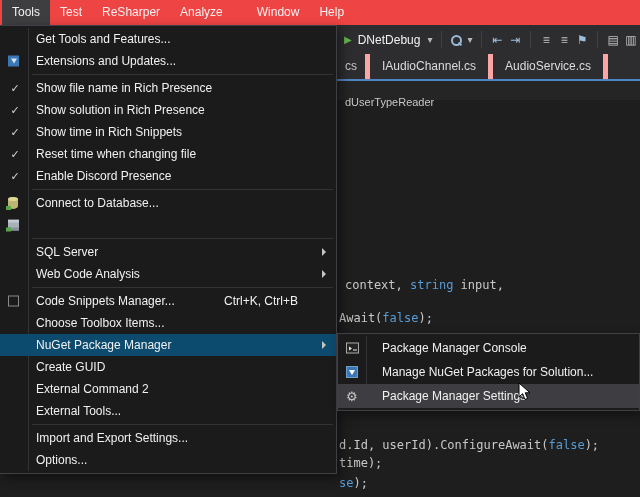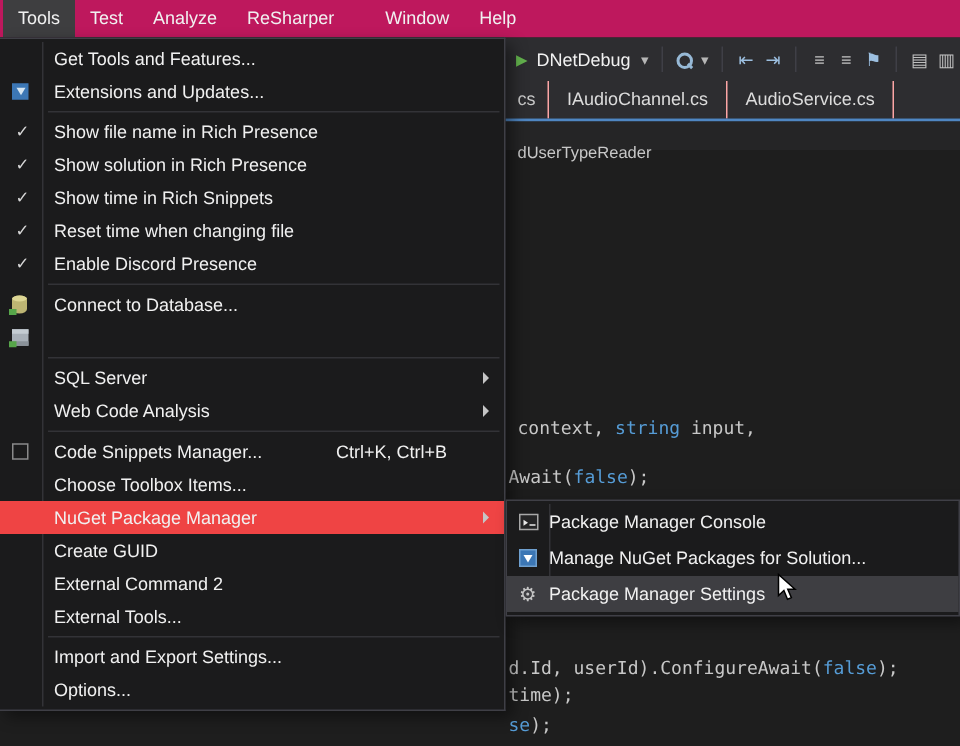--- a/index.html
+++ b/index.html
@@ -7,21 +7,21 @@
   body {
     width:640px; height:497px; position:relative; overflow:hidden;
     background:#1e1e1e;
     font-family:"Liberation Sans", sans-serif;
     -webkit-font-smoothing:antialiased;
   }
 
   
   .menubar {
     position:absolute; top:0; left:0; right:0; height:25px;
-    background:#be185d; display:flex; align-items:stretch;
+    background:#ef4444; display:flex; align-items:stretch;
     color:#f1f1f1; font-size:12px; padding-left:2px;
   }
   .menubar .mitem { padding:0 10px; line-height:25px; cursor:default; }
   .menubar .mitem.active { background:#3e3e40; }
   .menubar .gap { width:14px; }
 
   
   .toolbar {
     position:absolute; top:25px; left:0; right:0; height:29px;
     background:#2d2d30; display:flex; align-items:center;
@@ -38,21 +38,21 @@
     border:2px solid #97b9d6; border-radius:50%; }
   .icon-magnifier::after { content:""; position:absolute; left:8px; top:9px; width:4px; height:2px;
     background:#97b9d6; transform:rotate(45deg); }
 
   
   .tabstrip {
     position:absolute; top:54px; left:0; right:0; height:25px;
     background:#2d2d30; display:flex; font-size:12px; color:#dcdcdc;
     padding-left:337px;
   }
-  .tab { padding:0 12px; line-height:25px; border-right:1px solid #fca5a5; cursor:default; white-space:nowrap; }
+  .tab { padding:0 12px; line-height:25px; border-right:5px solid #fca5a5; cursor:default; white-space:nowrap; }
   .tab.frag { padding:0 8px; color:#c8c8c8; }
   .tab-underline { position:absolute; top:79px; left:0; right:0; height:2px; background:#4f86c2; }
 
   
   .navbar { position:absolute; top:81px; left:0; right:0; height:19px; background:#252526; }
   .navbar .nav-text { position:absolute; left:345px; top:12px; line-height:19px; font-size:11px; color:#c8c8c8; }
 
   
   .code {
     position:absolute; font-family:"DejaVu Sans Mono", monospace;
@@ -64,21 +64,21 @@
   .menu {
     position:absolute; top:25px; left:0; width:337px;
     background:#1b1b1c; border:1px solid #3f3f46; border-left:none;
     z-index:10; padding:2px 0; box-shadow:4px 4px 10px rgba(0,0,0,0.45);
   }
   .menu::before { content:""; position:absolute; left:28px; top:2px; bottom:2px; width:1px; background:#333337; }
   .menu-item {
     position:relative; height:22px; display:flex; align-items:center;
     color:#f1f1f1; font-size:12px; padding-left:36px; padding-right:8px; cursor:default;
   }
-  .menu-item.hl { background:#ef4444; }
+  .menu-item.hl { background:#0c4a6e; }
   .mi-label { pointer-events:none; }
   .mi-shortcut { margin-left:auto; padding-right:30px; color:#f1f1f1; }
   .mi-check { position:absolute; left:7px; top:50%; transform:translateY(-50%); width:16px; text-align:center;
     color:#d8d8d8; font-size:11px; }
   .mi-arrow { position:absolute; right:10px; top:50%; transform:translateY(-50%);
     width:0; height:0; border-left:4px solid #c5c5c5; border-top:4px solid transparent; border-bottom:4px solid transparent; }
   .menu-sep { height:1px; background:#333337; margin:2px 3px 2px 32px; }
 
   .mi-icon { position:absolute; left:8px; top:50%; transform:translateY(-50%); display:block; }
   .icon-extensions { width:11px; height:11px; background:#3c77b5; }
@@ -103,35 +103,35 @@
 
   
   .submenu {
     position:absolute; top:333px; left:337px; width:303px;
     background:#1b1b1c; border:1px solid #3f3f46;
     z-index:11; padding:2px 0; box-shadow:4px 4px 10px rgba(0,0,0,0.45);
   }
   .submenu::before { content:""; position:absolute; left:28px; top:2px; bottom:2px; width:1px; background:#333337; }
   .smenu-item {
     position:relative; height:24px; display:flex; align-items:center;
-    color:#f1f1f1; font-size:12px; padding-left:28px; padding-right:8px; cursor:default;text-align:right;
+    color:#f1f1f1; font-size:12px; padding-left:44px; padding-right:8px; cursor:default;text-align:right;
   }
   .smenu-item.hl { background:#3e3e42; }
 
   
   .cursor { position:absolute; left:516px; top:382px; z-index:20; pointer-events:none; }
 </style>
 </head>
 <body>
 
 <div class="menubar">
   <div class="mitem active">Tools</div>
   <div class="mitem">Test</div>
+  <div class="mitem">ReSharper</div>
   <div class="mitem">Analyze</div>
-  <div class="mitem">ReSharper</div>
   <div class="gap"></div>
   <div class="mitem">Window</div>
   <div class="mitem">Help</div>
 </div>
 
 <div class="toolbar">
   <span class="tb-play">▶</span>
   <span class="tb-target">DNetDebug</span>
   <span class="tb-caret">▾</span>
   <span class="tb-sep"></span>

